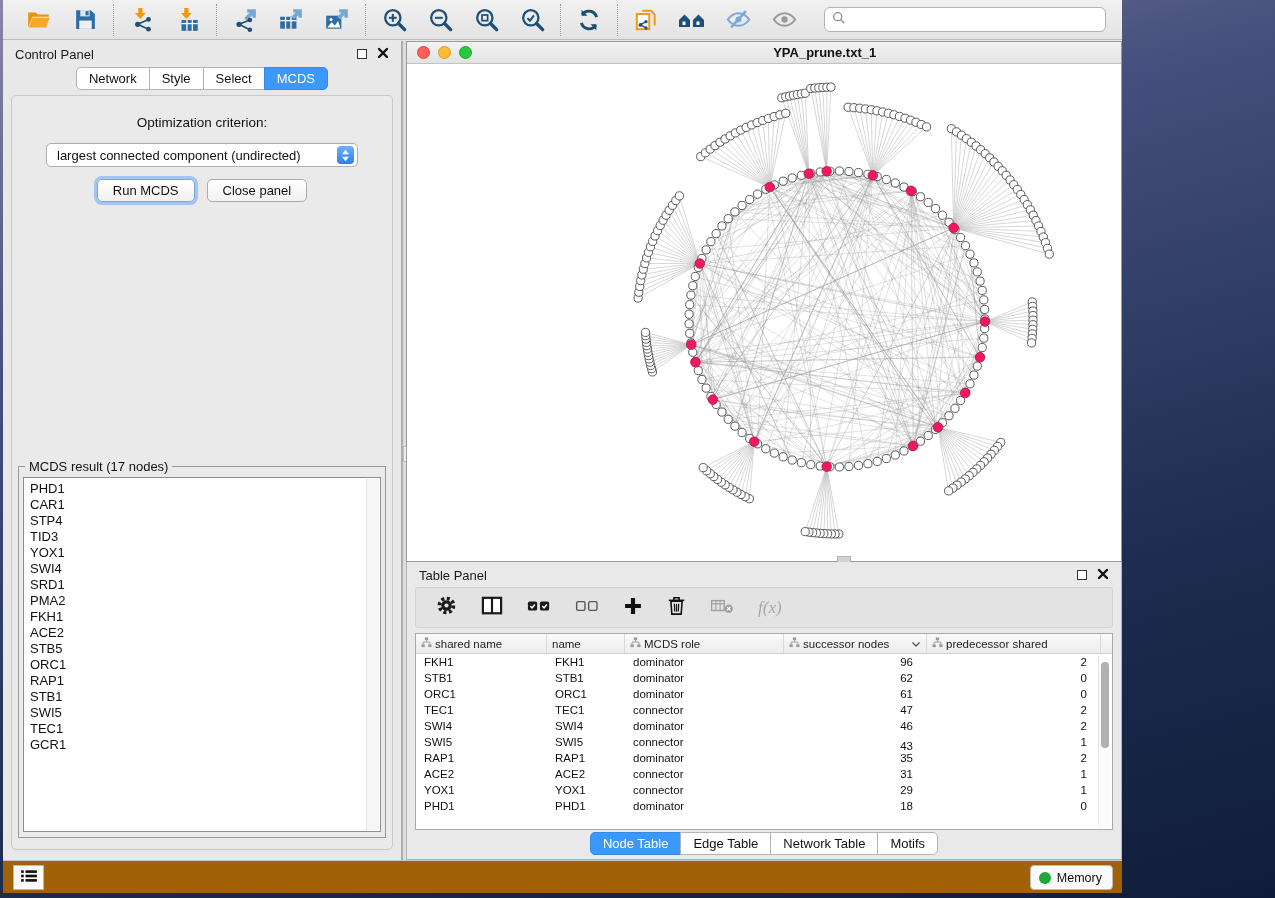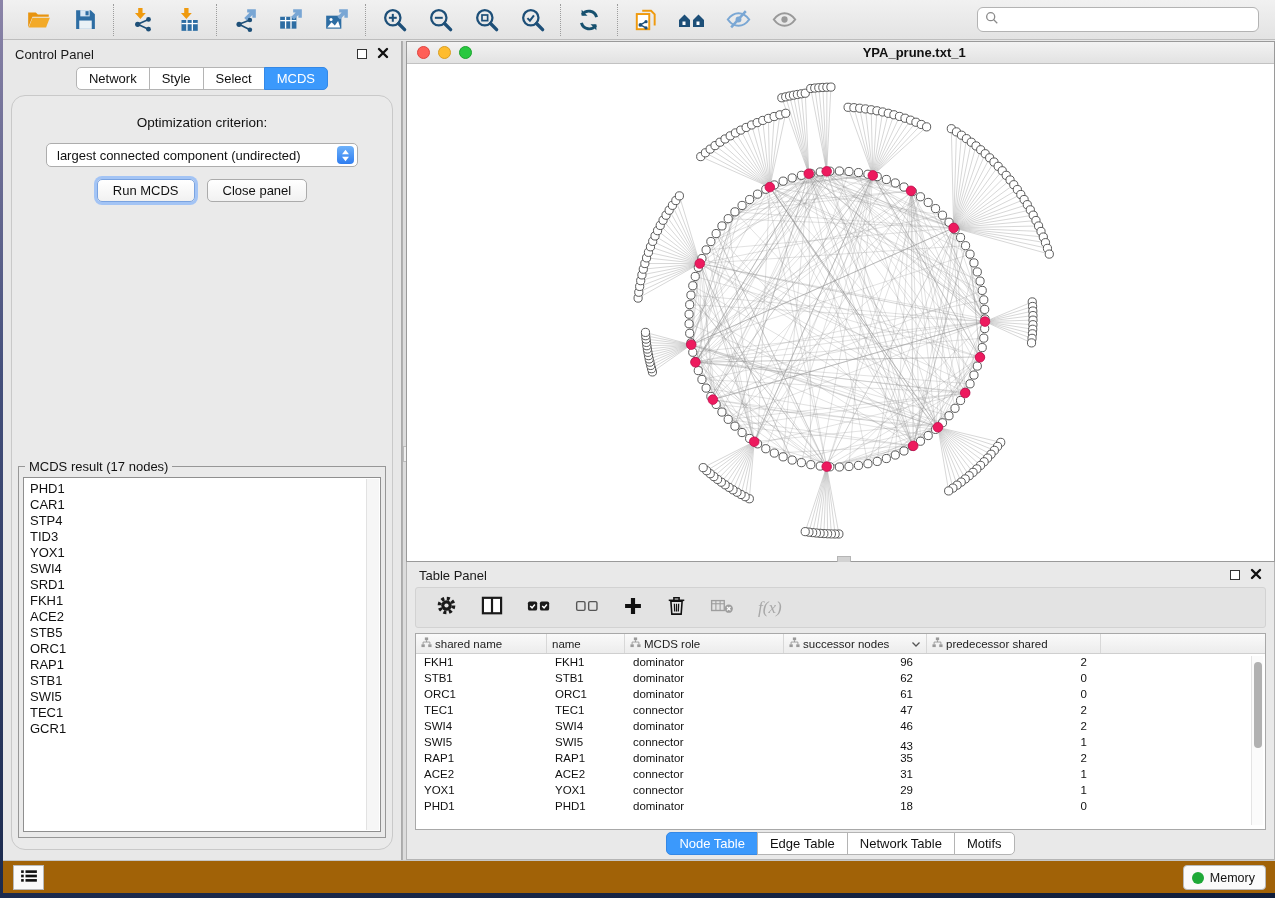--- a/index.html
+++ b/index.html
@@ -2,21 +2,21 @@
 <html><head>
 <meta charset="utf-8">
 <style>
   * { box-sizing: border-box; margin: 0; padding: 0; }
   html,body { width:1275px; height:898px; overflow:hidden; }
   body {
     font-family: "Liberation Sans", sans-serif;
     background: linear-gradient(165deg,#8b84a8 0%, #45507c 30%, #1d2c50 70%, #101d3a 100%);
     position: relative; color:#111;
   }
-  .app { position:absolute; left:3px; top:0; width:1272px; height:893px; background:#e8e8e8; }
+  .app { position:absolute; left:3px; top:0; width:1119px; height:893px; background:#e8e8e8; }
 
   
   .toolbar { position:absolute; top:0; left:0; right:0; height:40px;
     background:linear-gradient(#f1f1f1,#e3e3e3); border-bottom:1px solid #bdbdbd;
     display:flex; align-items:center; padding:0 8px; }
   .tb-group { display:flex; align-items:center; gap:16px; padding:0 13px; }
   .tb-sep { width:0; height:32px; border-left:1px dotted #9d9d9d; }
   .tb-btn { width:30px; height:30px; display:flex; align-items:center; justify-content:center; }
   .tb-btn svg { display:block; }
   .search-box { margin-left:auto; margin-right:8px; width:282px; height:25px;
@@ -28,21 +28,21 @@
   .cp { position:absolute; left:0; top:41px; width:399px; bottom:33px; background:#e8e8e8; border-right:1px solid #aaa; }
   .panel-header { height:26px; display:flex; align-items:center; padding:0 12px; font-size:13px; color:#1a1a1a; }
   .win-ctrls { margin-left:auto; display:flex; align-items:center; gap:10px; }
   .float-box { width:10px; height:10px; border:1.5px solid #333; background:#fff; display:inline-block; }
   .seg-tabs { display:flex; justify-content:center; }
   .seg-tab { background:#fff; border:1px solid #b4b4b4; padding:3px 12px; font-size:13px; margin-left:-1px; color:#111; }
   .seg-tab:first-child { border-radius:5px 0 0 5px; margin-left:0; }
   .seg-tab:last-child { border-radius:0 5px 5px 0; }
   .seg-tab.active { background:#3b99fc; border-color:#3488e6; color:#fff; }
   .cp-body { position:absolute; left:8px; right:8px; top:54px; bottom:10px;
-    background:#eaeaea; border:1px solid #c9c9c9; border-radius:14px; }
+    background:#eaeaea; border:1px solid #c9c9c9; border-radius:5px; }
   .opt-label { text-align:center; margin-top:19px; font-size:13.5px; }
   .select-wrap { width:312px; height:24px; margin:13px auto 0; background:#fff;
     border:1px solid #adadad; border-radius:5px; position:relative;
     display:flex; align-items:center; padding:0 24px 0 10px; font-size:13px; }
   .select-stepper { position:absolute; right:3px; top:2px; width:17px; height:18px;
     background:linear-gradient(#6db1fa,#2f7df0); border-radius:4px;
     display:flex; flex-direction:column; align-items:center; justify-content:center; gap:1px; }
   .btn-row { display:flex; justify-content:center; gap:12px; margin-top:12px; }
   .mac-btn { height:23px; padding:0 15px; font-size:13px; font-family:"Liberation Sans",sans-serif;
     background:linear-gradient(#ffffff,#f1f1f1); border:1px solid #ababab; border-radius:5px; color:#111; }
@@ -341,20 +341,21 @@
         <span class="result-legend">MCDS result (17 nodes)</span>
         <div class="result-list" id="mcds-list">
           <div class="result-scroll"></div>
         <div class="result-item">PHD1</div>
             <div class="result-item">CAR1</div>
             <div class="result-item">STP4</div>
             <div class="result-item">TID3</div>
             <div class="result-item">YOX1</div>
             <div class="result-item">SWI4</div>
             <div class="result-item">SRD1</div>
+            <div class="result-item">PMA2</div>
             <div class="result-item">FKH1</div>
             <div class="result-item">ACE2</div>
             <div class="result-item">STB5</div>
             <div class="result-item">ORC1</div>
             <div class="result-item">RAP1</div>
             <div class="result-item">STB1</div>
             <div class="result-item">SWI5</div>
             <div class="result-item">TEC1</div>
             <div class="result-item">GCR1</div>
           </div>

